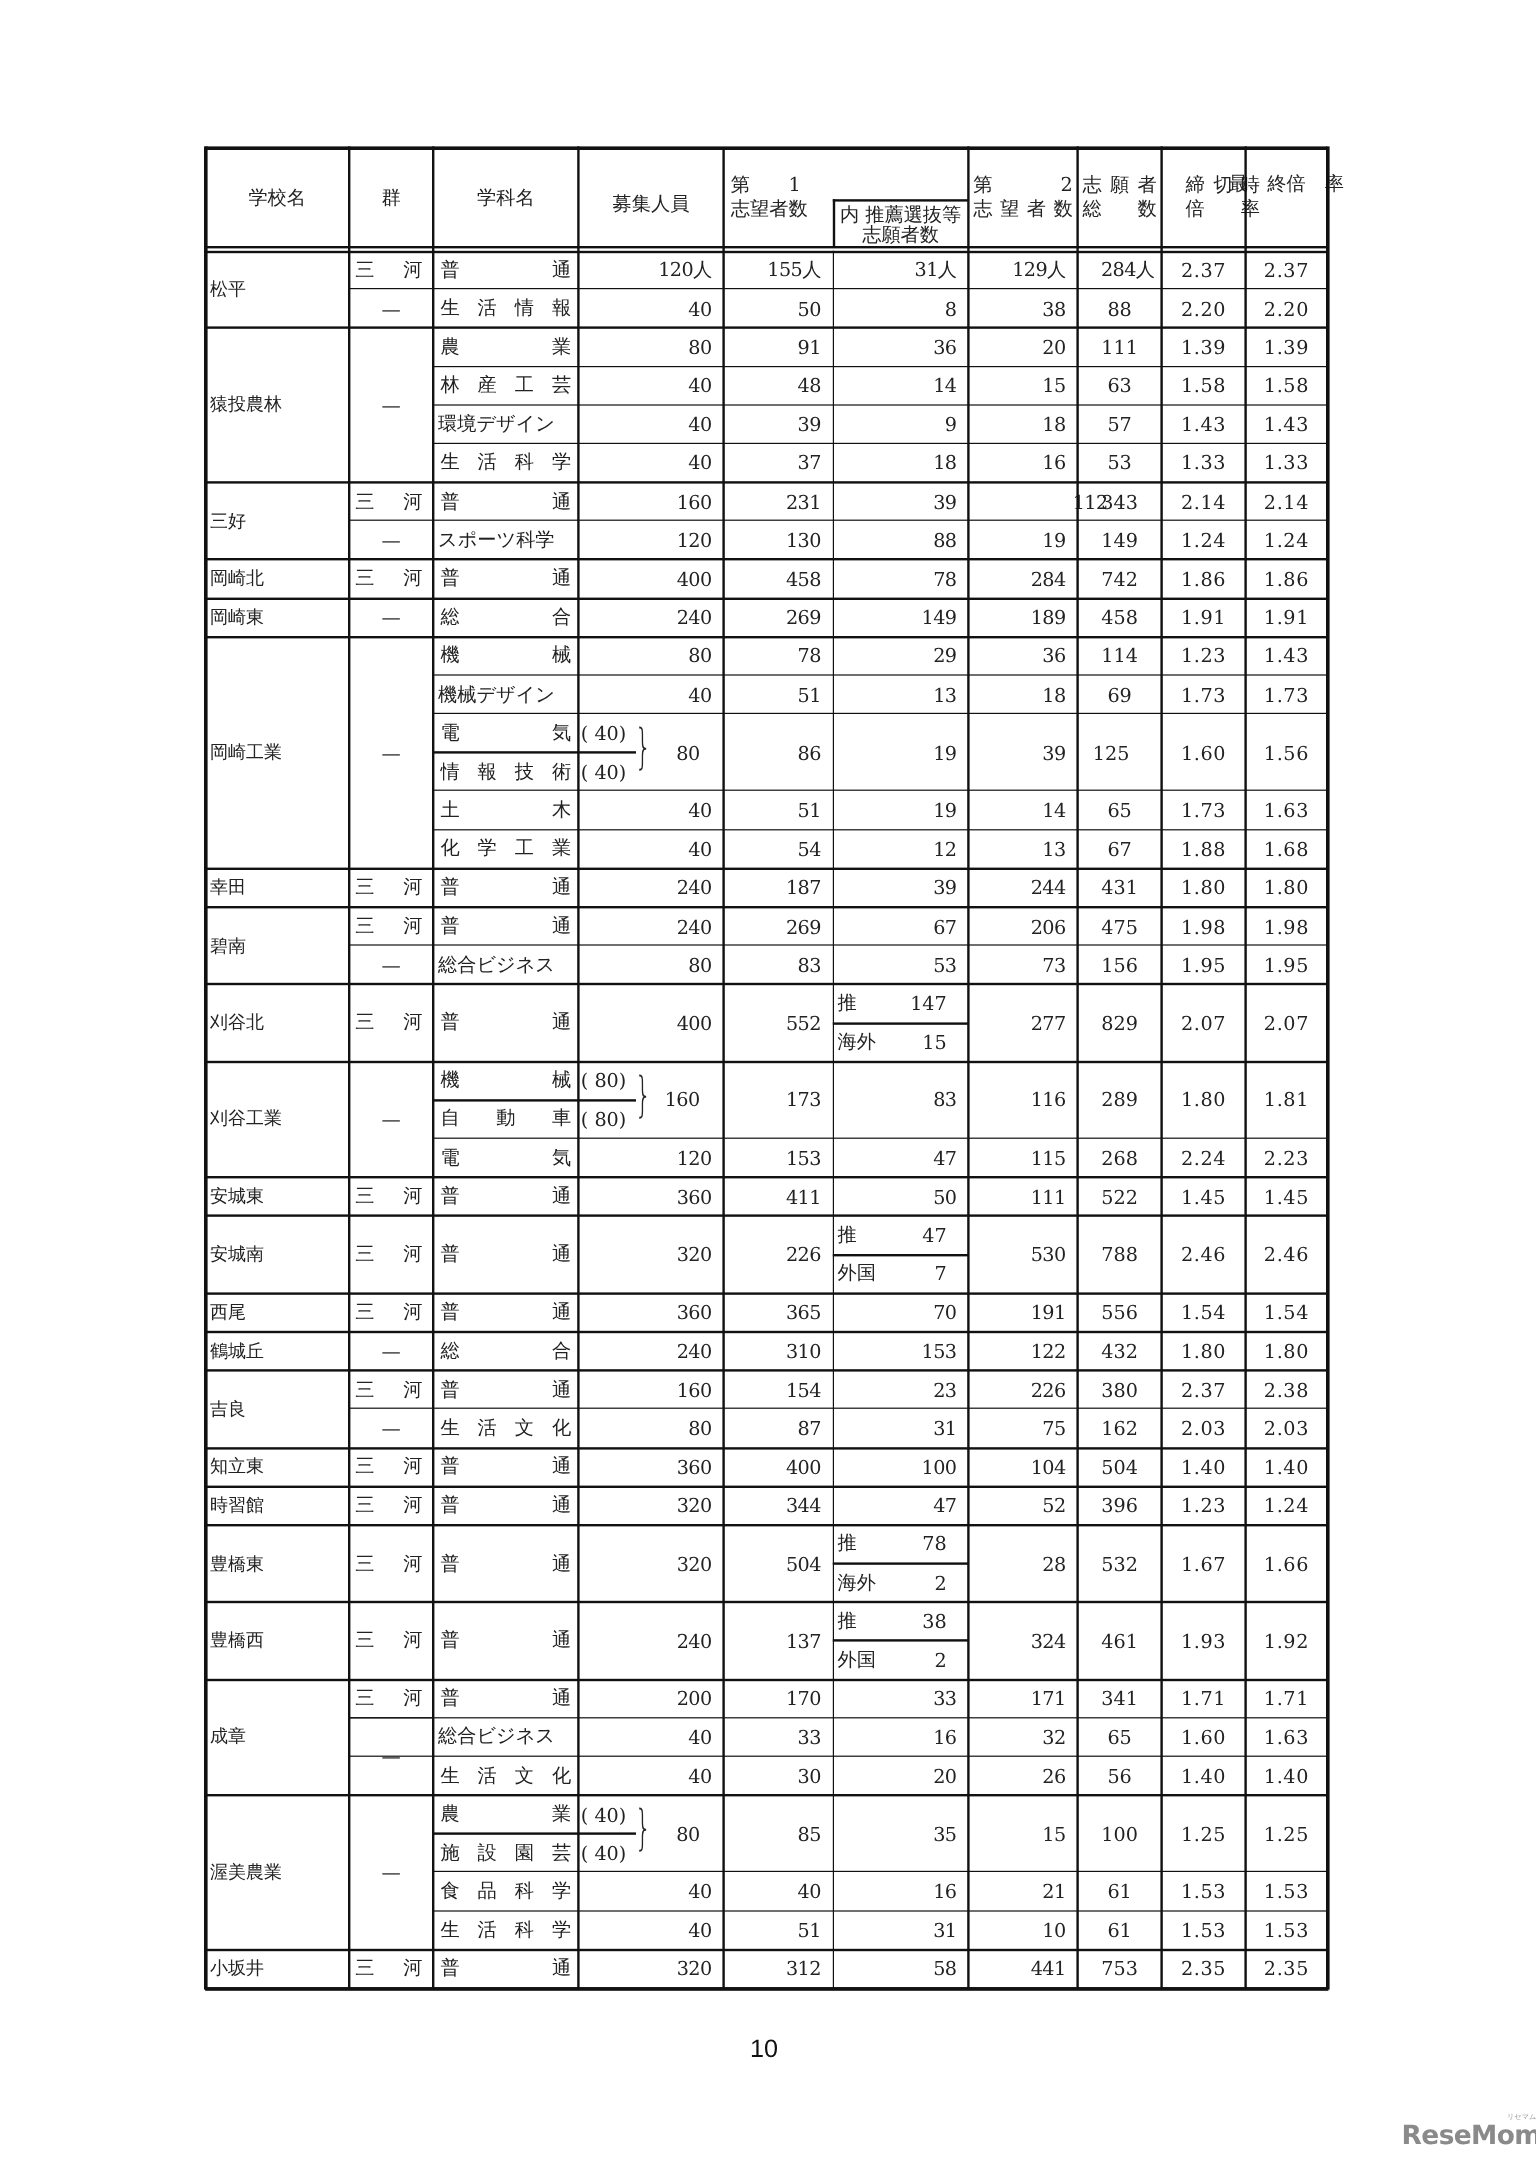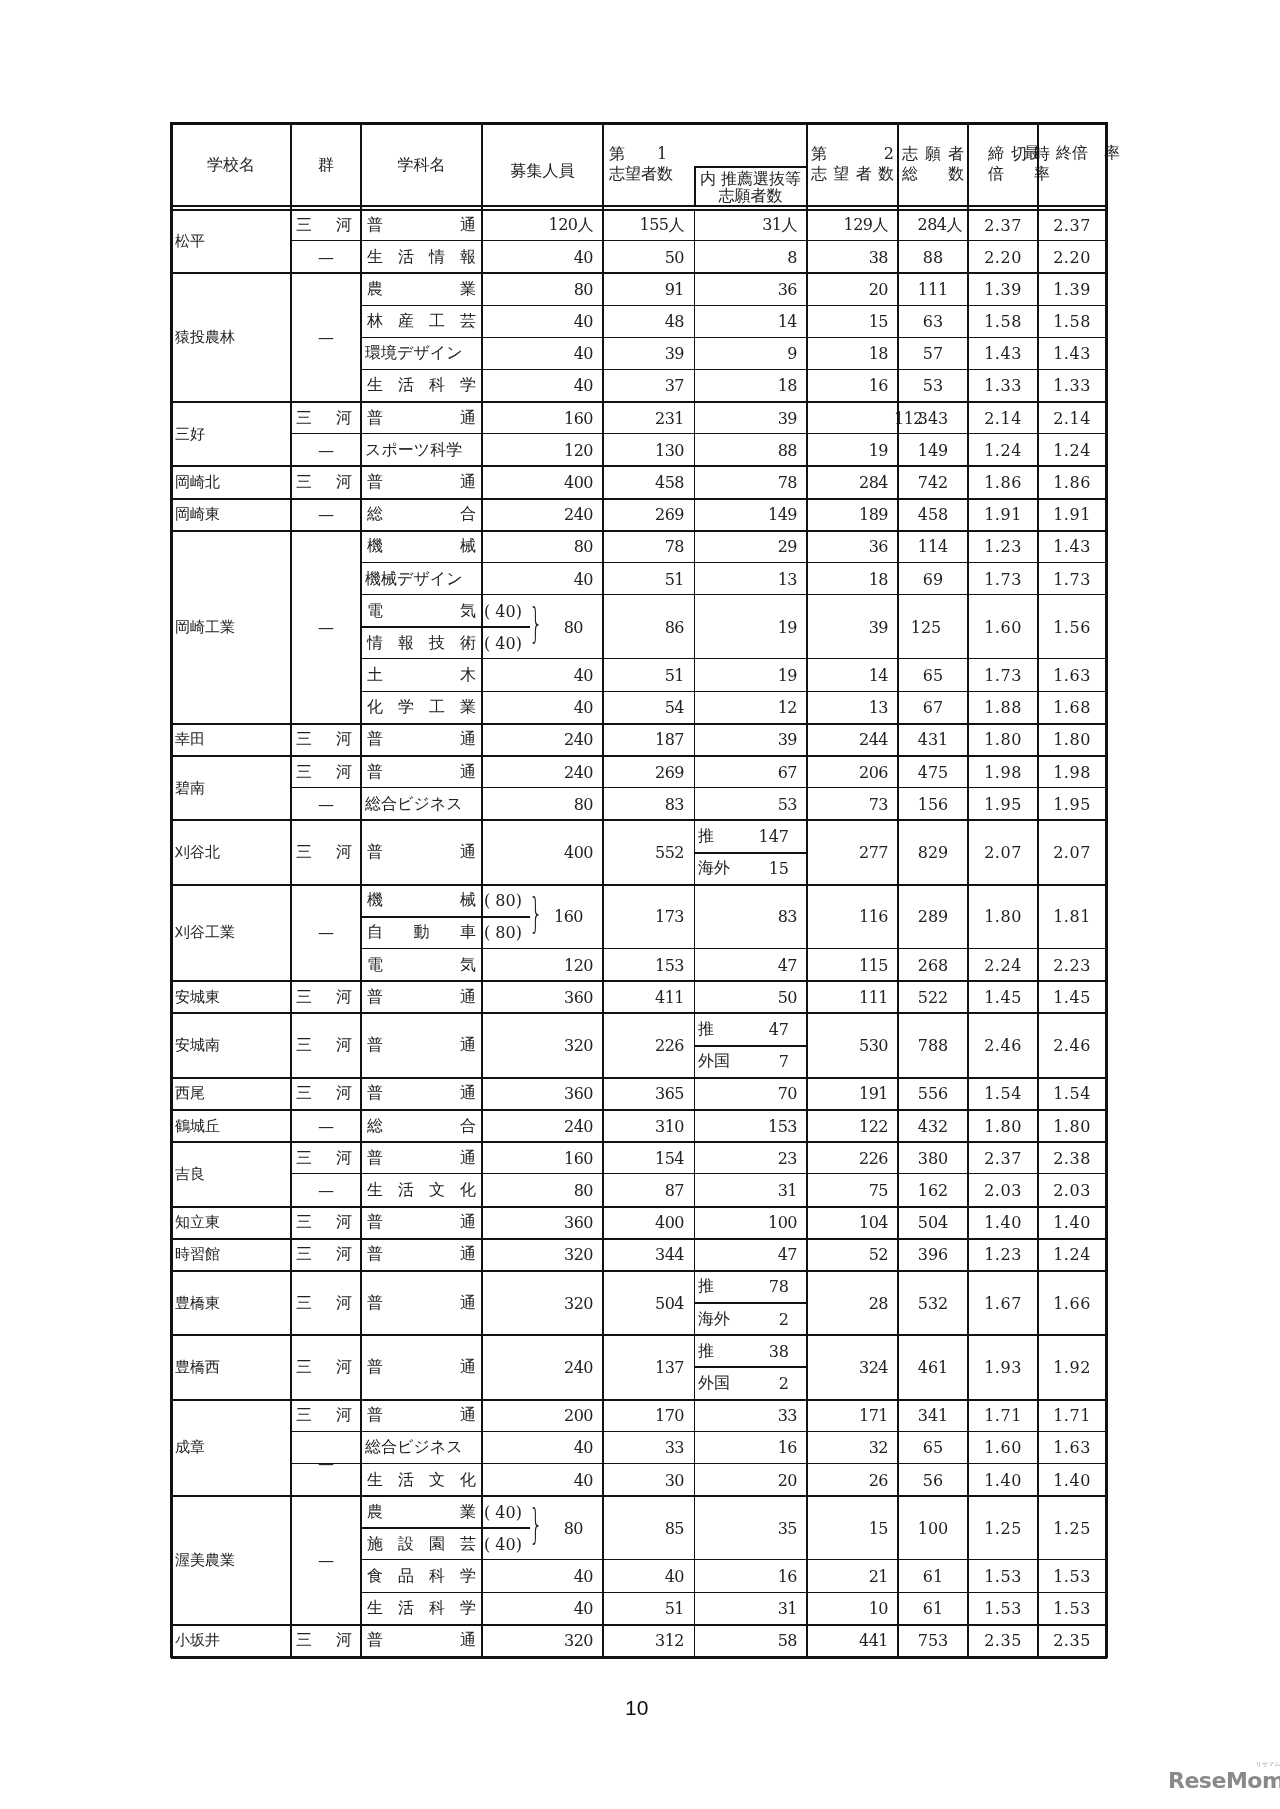--- a/index.html
+++ b/index.html
@@ -24,21 +24,21 @@
 </style>
 </head>
 <body>
 
 <div id="sheet">
   <div id="table">
       <div class="ln" style="left: 171px; top: 122px; width: 935px; height: 3px;"></div>
       <div class="cell hdr" style="left: 171px; top: 123px; width: 120px; height: 83px;">学校名</div>
       <div class="cell hdr" style="left: 291px; top: 123px; width: 70px; height: 83px;">群</div>
       <div class="cell hdr" style="left: 361px; top: 123px; width: 121px; height: 83px;">学科名</div>
-      <div class="cell hdr" style="left: 482px; top: 123px; width: 121px; height: 95px;">募集人員</div>
+      <div class="cell hdr" style="left: 482px; top: 123px; width: 121px; height: 95px; font-family: Liberation Mono, monospace;">募集人員</div>
       <div class="cell hdr" style="left: 609px; top: 143px; width: 95px; height: 42px; flex-direction: column; align-items: flex-start;">
         <span style="white-space: pre;">第　　1</span>
         <span style="white-space: pre;">志望者数</span>
       </div>
       <div class="ln" style="left: 694px; top: 166px; width: 113px; height: 2px;"></div>
       <div class="ln" style="left: 694px; top: 166px; width: 2px; height: 40px;"></div>
       <div class="cell hdr" style="left: 694px; top: 168px; width: 113px; height: 38px; flex-direction: column; line-height: 17px;">
         <span>内 推薦選抜等</span>
         <span>志願者数</span>
       </div>

